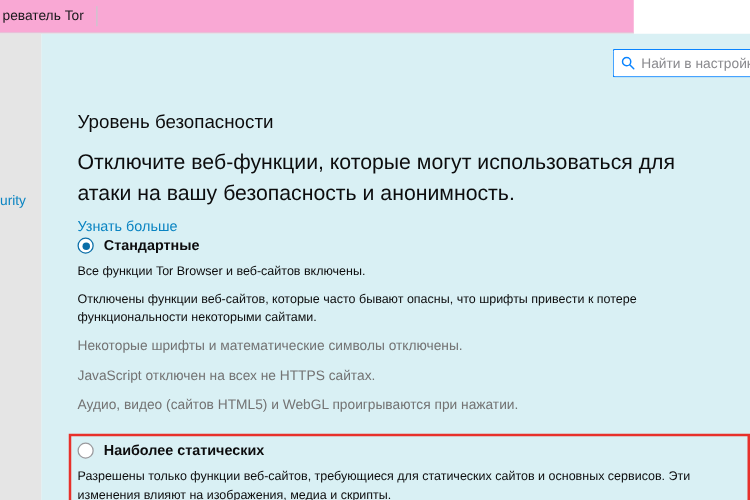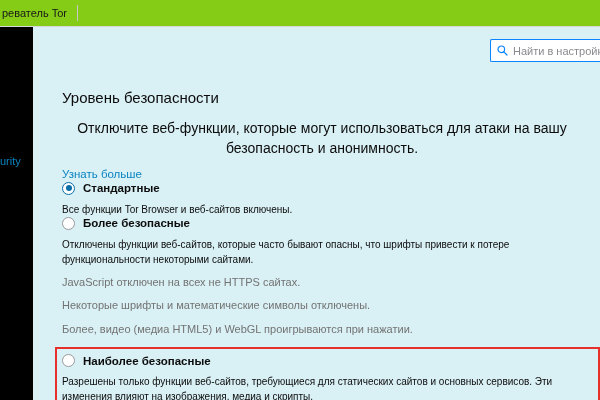--- a/index.html
+++ b/index.html
@@ -17,23 +17,23 @@
   .window {
     position: relative;
     width: 600px;
     height: 400px;
     background: #ffffff;
   }
   
   .topbar {
     position: absolute;
     top: 0; left: 0;
-    width: 600px;
+    width: 507px;
     height: 26px;
-    background: #84cc16;
+    background: #f9a8d4;
     border-bottom: 1px solid #d7d7db;
     display: flex;
     align-items: center;
     font-size: 11px;
     color: #18181b;
     overflow: hidden;
   }
   .tab-title {
     padding-left: 2px;
     padding-right: 10px;
@@ -64,21 +64,21 @@
     left: 33px;
     top: 0;
     width: 567px;
     height: 373px;
     background: #d9f0f4;
   }
   .left-strip {
     position: absolute;
     left: 0; top: 0;
     width: 33px; height: 373px;
-    background: #000000;
+    background: #e5e5e5;
   }
   .sidebar-label {
     position: absolute;
     left: 0px;
     top: 128px;
     font-size: 11px;
     color: #0a84c2;
     white-space: nowrap;
   }
   
@@ -115,24 +115,23 @@
     width: 520px;
   }
   h2.section-title {
     margin: 0 0 12px 0;
     font-size: 15px;
     font-weight: normal;
     color: #0c0c0d;
   }
   p.desc {
     margin: 0;
-    font-size: 14px;
+    font-size: 17px;
     color: #0c0c0d;
     line-height: 1.45;
-    text-align: center;
   }
   a.learn-more {
     display: inline-block;
     margin-top: 9px;
     font-size: 11.5px;
     color: #0a84c2;
     cursor: pointer;
   }
   .option {
     position: relative;
@@ -236,35 +235,31 @@
       <div class="option">
         <div class="option-head">
           <span class="radio checked"></span>
           <span class="option-label">Стандартные</span>
         </div>
         <div class="option-body">Все функции Tor Browser и веб-сайтов включены.</div>
       </div>
 
       
       <div class="option">
-        <div class="option-head">
-          <span class="radio"></span>
-          <span class="option-label">Более безопасные</span>
-        </div>
         <div class="option-body">Отключены функции веб-сайтов, которые часто бывают опасны, что шрифты привести к потере функциональности некоторыми сайтами.</div>
+        <div class="sub-note">Некоторые шрифты и математические символы отключены.</div>
         <div class="sub-note">JavaScript отключен на всех не HTTPS сайтах.</div>
-        <div class="sub-note">Некоторые шрифты и математические символы отключены.</div>
-        <div class="sub-note">Более, видео (медиа HTML5) и WebGL проигрываются при нажатии.</div>
+        <div class="sub-note">Аудио, видео (сайтов HTML5) и WebGL проигрываются при нажатии.</div>
       </div>
     </div>
 
     <div class="opt3">
       <div class="option-head">
         <span class="radio"></span>
-        <span class="option-label">Наиболее безопасные</span>
+        <span class="option-label">Наиболее статических</span>
       </div>
       <div class="option-body">Разрешены только функции веб-сайтов, требующиеся для статических сайтов и основных сервисов. Эти изменения влияют на изображения, медиа и скрипты.</div>
 
     </div>
 
     <div class="highlight-box"></div>
 
   </div>
 </div>
 

